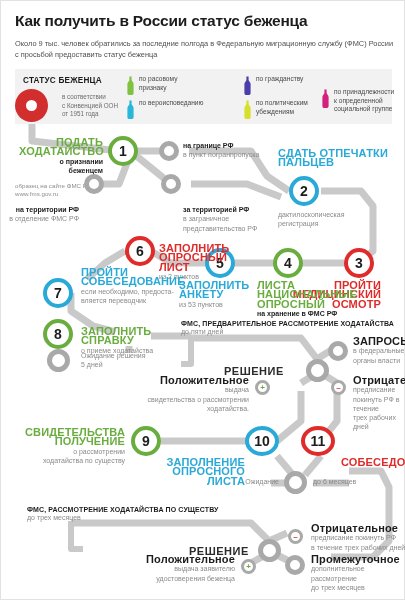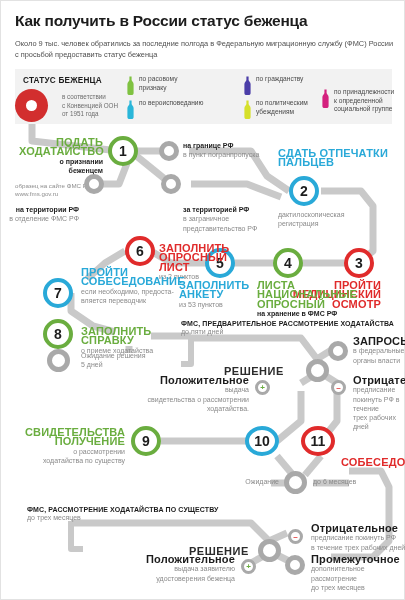--- a/index.html
+++ b/index.html
@@ -381,20 +381,24 @@
   <div class="blk ta-r" style="left:10px;top:427px;width:114px;">
     <div class="hd green">СВИДЕТЕЛЬСТВА</div>
     <div class="hd green">ПОЛУЧЕНИЕ</div>
     <div class="sub grey">о рассмотрении</div>
     <div class="sub grey">ходатайства по существу</div>
   </div>
 
   <div class="node cyan wide" style="left:244px;top:425px;">
     <span>10</span>
   </div>
+  <div class="blk ta-r" style="left:148px;top:457px;width:96px;">
+    <div class="hd cyan">ЗАПОЛНЕНИЕ</div>
+    <div class="hd cyan">ОПРОСНОГО ЛИСТА</div>
+  </div>
 
   <div class="node red wide" style="left:300px;top:425px;">
     <span>11</span>
   </div>
   <div class="blk" style="left:340px;top:457px;width:88px;">
     <div class="hd red">СОБЕСЕДОВАНИЕ</div>
   </div>
 
   <div class="gring lg" style="left:283px;top:470px;"></div>
   <div class="blk ta-r" style="left:198px;top:476px;width:80px;">

